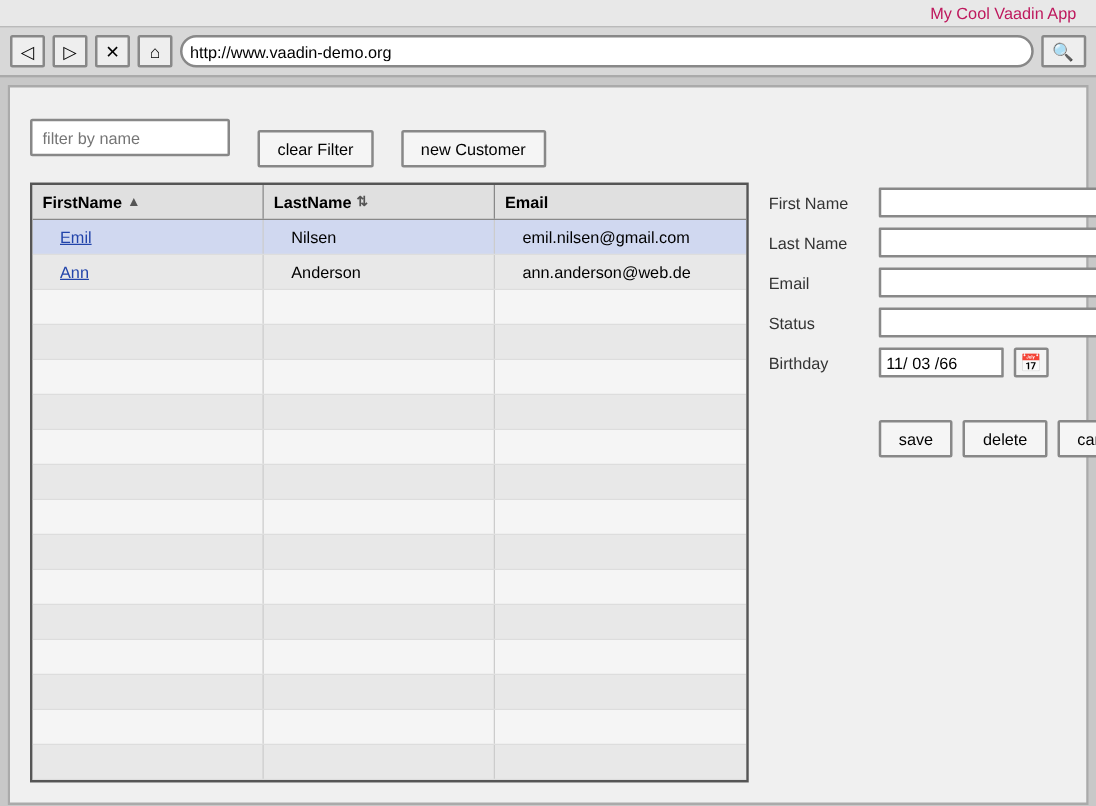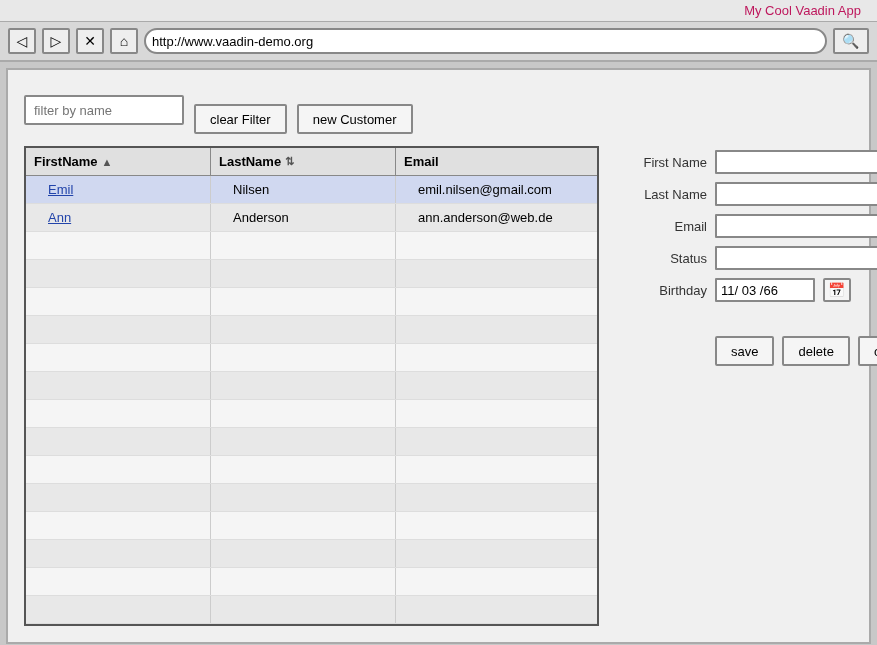--- a/index.html
+++ b/index.html
@@ -79,21 +79,21 @@
       padding: 16px;
       display: flex;
       flex-direction: column;
       gap: 12px;
     }
 
     
     .toolbar {
       display: flex;
       align-items: center;
-      gap: 10px;
+      gap: 22px;
     }
 
     .filter-input {
       width: 160px;
       height: 30px;
       border: 2px solid #888;
       padding: 0 8px;
       font-size: 13px;
       background: white;
       border-radius: 2px;
@@ -107,21 +107,21 @@
       font-size: 13px;
       cursor: pointer;
       border-radius: 2px;
       font-family: Arial, sans-serif;
       margin-top: 18px;
     }
 
     
     .content-area {
       display: flex;
-      gap: 28px;
+      gap: 16px;
       flex: 1;
     }
 
     
     .table-wrapper {
       flex: 0 0 575px;
       border: 2px solid #555;
       background: white;
       overflow: hidden;
       display: flex;
@@ -210,21 +210,21 @@
 
     .form-row {
       display: flex;
       align-items: center;
       gap: 8px;
     }
 
     .form-label {
       width: 80px;
       font-size: 13px;
-      text-align: right;
+      text-align: left;
       color: #333;
       flex-shrink: 0;
     }
 
     .form-input {
       flex: 1;
       height: 24px;
       border: 2px solid #888;
       background: white;
       font-size: 13px;

